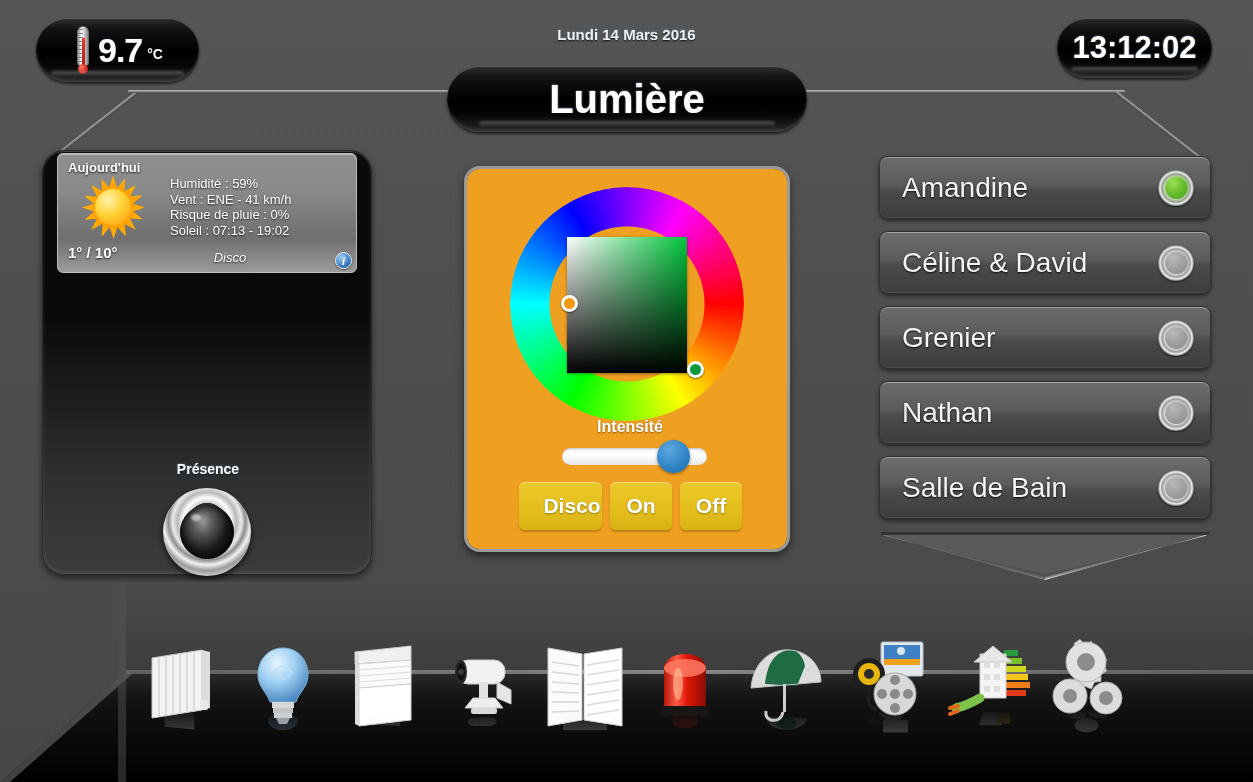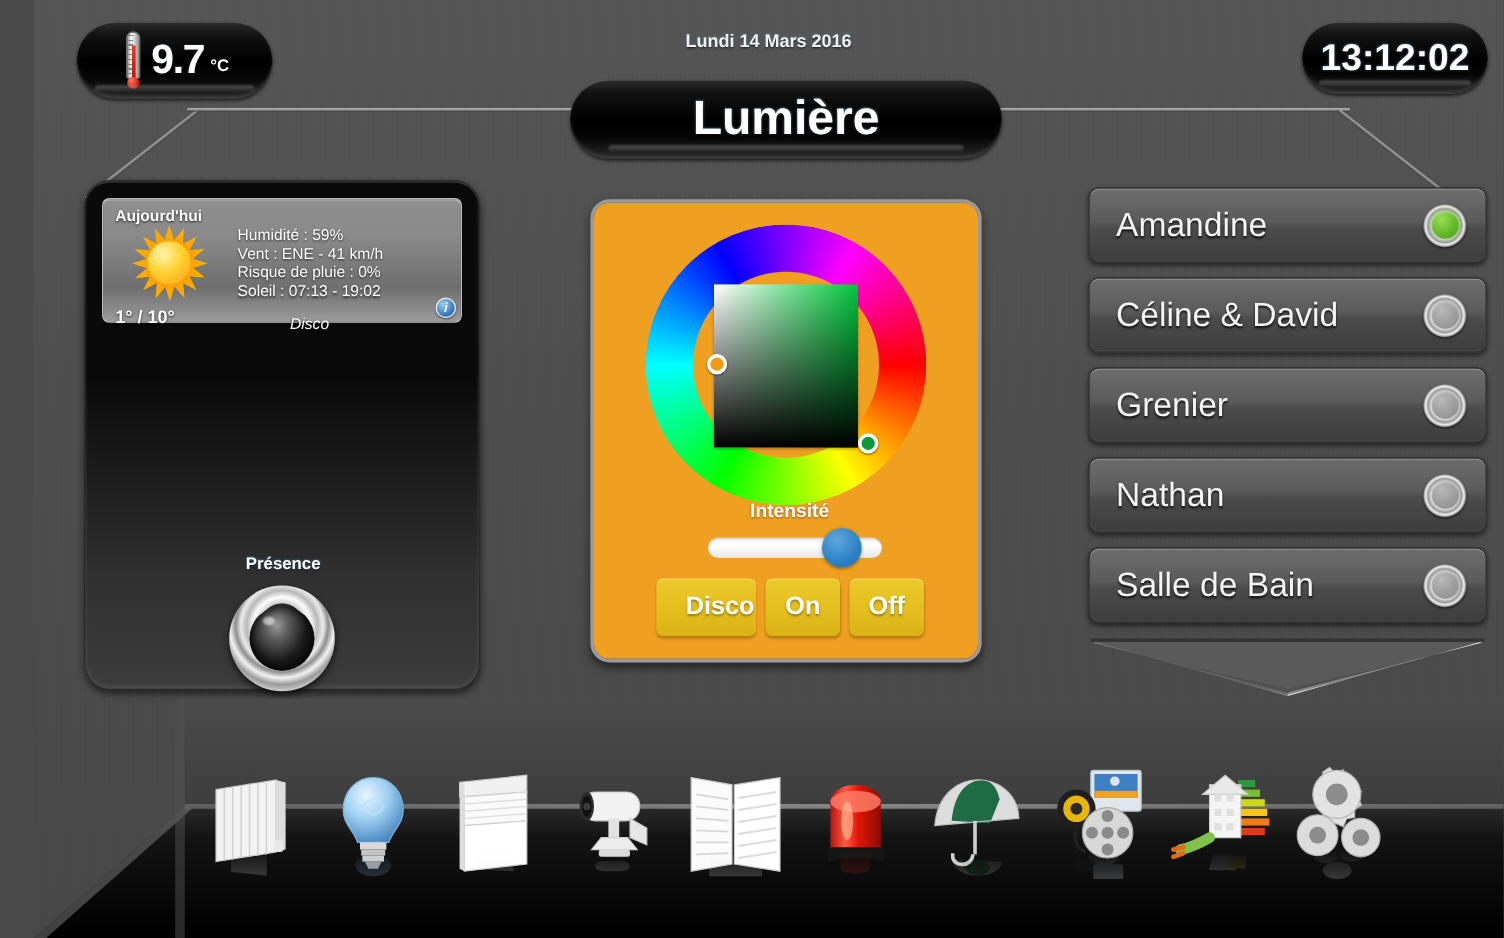--- a/index.html
+++ b/index.html
@@ -8,21 +8,20 @@
     font-family:"Liberation Sans", sans-serif;
     background:#4a4a4a;
     position:relative;
   }
 
   
   #screen {
     position:absolute; inset:0;
     background:
       linear-gradient(180deg,#555 0%,#4e4e4e 40%,#474747 100%);
-    margin-left: 28px;
   }
   
   #screen:before{
     content:""; position:absolute; inset:0;
     background:repeating-linear-gradient(90deg,
        rgba(255,255,255,0.012) 0px, rgba(255,255,255,0.012) 1px,
        rgba(0,0,0,0.012) 1px, rgba(0,0,0,0.012) 2px);
     pointer-events:none;
   }
 
@@ -109,21 +108,21 @@
   #left-panel{
     position:absolute; left:42px; top:150px; width:330px; height:425px;
     border-radius:22px;
     background:linear-gradient(180deg,#0a0a0a 0%,#090909 38%,#303030 78%,#3c3c3c 100%);
     box-shadow:0 3px 6px rgba(0,0,0,.55),
        inset 0 1px 0 rgba(255,255,255,.22),
        inset 0 -2px 4px rgba(255,255,255,.10);
     border:1px solid #2a2a2a;
   }
   #weather-card{
-    position:absolute; left:14px; top:14px; width:300px; height:104px;
+    position:absolute; left:14px; top:2px; width:300px; height:120px;
     border-radius:6px;
     background:linear-gradient(180deg,#8f8f8f 0%,#8a8a8a 30%,#6f6f6f 72%,#9c9c9c 100%);
     border:1px solid #bdbdbd;
     box-shadow:inset 0 1px 0 rgba(255,255,255,.35);
     color:#fff;
   }
   #weather-card .today{
     position:absolute; left:10px; top:6px; font-size:13px; font-weight:bold;
     text-shadow:0 1px 2px rgba(0,0,0,.8);
   }

